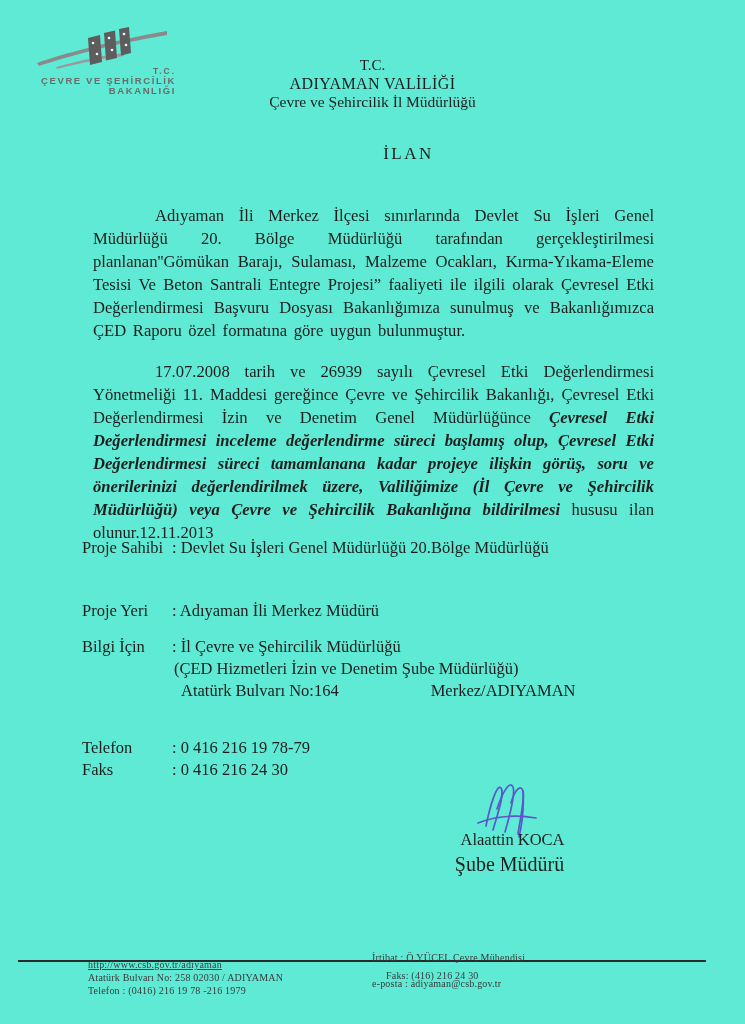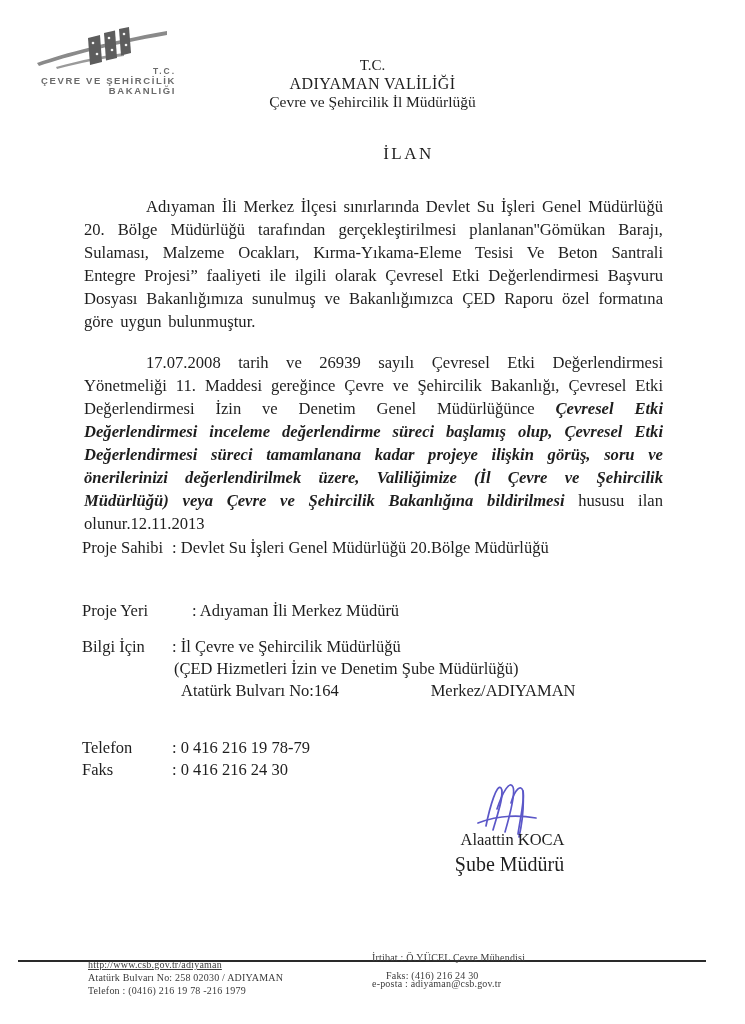--- a/index.html
+++ b/index.html
@@ -1,40 +1,40 @@
 <!DOCTYPE html>
 <html><head>
 <meta charset="utf-8">
 <style>
   html,body{margin:0;padding:0;background:#e8e8e8;}
   .page{
     position:relative;
     width:745px;height:1024px;
-    background:#ffffff;
+    background:#5eead4;
     overflow:hidden;
     font-family:"Liberation Serif", serif;
     color:#1e1e1e;
   }
   
   .logo{position:absolute;left:26px;top:26px;width:150px;}
   .logo svg{display:block;margin-left:10px;}
   .logo-text{margin-top:-4px;text-align:right;font-family:"Liberation Sans",sans-serif;color:#6b6b6b;font-weight:bold;line-height:10px;}
   .logo-tc{font-size:8.5px;letter-spacing:2px;}
   .logo-l1{font-size:9.5px;letter-spacing:1.6px;}
   .logo-l2{font-size:9.5px;letter-spacing:1.6px;}
   
   .letterhead{position:absolute;left:0;top:56px;width:745px;text-align:center;line-height:18.5px;}
   .lh-tc{font-size:15px;}
   .lh-authority{font-size:16px;letter-spacing:.4px;}
   .lh-dept{font-size:15.5px;}
   
   .doc-title{position:absolute;left:0;top:144px;width:745px;text-align:center;font-size:17px;letter-spacing:2.5px;padding-left:36px;}
   
   .body-text{position:absolute;left:84px;top:196px;width:579px;font-size:16.6px;line-height:22.9px;text-align:justify;word-spacing:2.5px;}
-  .body-text p{margin:0;text-indent:62px;}
+  .body-text p{margin:9px;text-indent:62px;}
   .body-text p + p{margin-top:19px;}
   .bi{font-weight:bold;font-style:italic;}
   
   .row{position:absolute;left:82px;display:flex;font-size:16.5px;line-height:22px;}
   .row .lbl{width:90px;flex:none;}
   .multiline .val div{white-space:pre;}
   .val-line2{padding-left:2px;}
   .val-line3{padding-left:9px;}
   .city-gap{display:inline-block;width:92px;}
   
@@ -92,21 +92,21 @@
   <div class="body-text">
     <p>Adıyaman İli Merkez İlçesi sınırlarında Devlet Su İşleri Genel Müdürlüğü 20. Bölge Müdürlüğü tarafından gerçekleştirilmesi planlanan''Gömükan Barajı, Sulaması, Malzeme Ocakları, Kırma-Yıkama-Eleme Tesisi Ve Beton Santrali Entegre Projesi” faaliyeti ile ilgili olarak Çevresel Etki Değerlendirmesi Başvuru Dosyası Bakanlığımıza sunulmuş ve Bakanlığımızca ÇED Raporu özel formatına göre uygun bulunmuştur.</p>
     <p><span>17.07.2008 tarih ve 26939 sayılı Çevresel Etki Değerlendirmesi Yönetmeliği 11. Maddesi gereğince Çevre ve Şehircilik Bakanlığı, Çevresel Etki Değerlendirmesi İzin ve Denetim Genel Müdürlüğünce </span><span class="bi">Çevresel Etki Değerlendirmesi inceleme değerlendirme süreci başlamış olup, Çevresel Etki Değerlendirmesi süreci tamamlanana kadar projeye ilişkin görüş, soru ve önerilerinizi değerlendirilmek üzere, Valiliğimize (İl Çevre ve Şehircilik Müdürlüğü)  veya Çevre ve Şehircilik Bakanlığına bildirilmesi</span><span> hususu ilan olunur.12.11.2013</span></p>
   </div>
 
   <div class="row" style="top:537px;">
     <div class="lbl">Proje Sahibi</div>
     <div class="val">: Devlet Su İşleri Genel Müdürlüğü 20.Bölge Müdürlüğü</div>
   </div>
 
-  <div class="row" style="top:600px;gap:20px;">
+  <div class="row" style="top:600px;">
     <div class="lbl">Proje Yeri</div>
     <div class="val">: Adıyaman İli Merkez Müdürü</div>
   </div>
 
   <div class="row multiline" style="top:636px;">
     <div class="lbl">Bilgi İçin</div>
     <div class="val">
       <div>: İl Çevre ve Şehircilik Müdürlüğü</div>
       <div class="val-line2">(ÇED Hizmetleri İzin ve Denetim Şube Müdürlüğü)</div>
       <div class="val-line3"><span>Atatürk Bulvarı No:164</span><span class="city-gap"></span><span>Merkez/ADIYAMAN</span></div>

